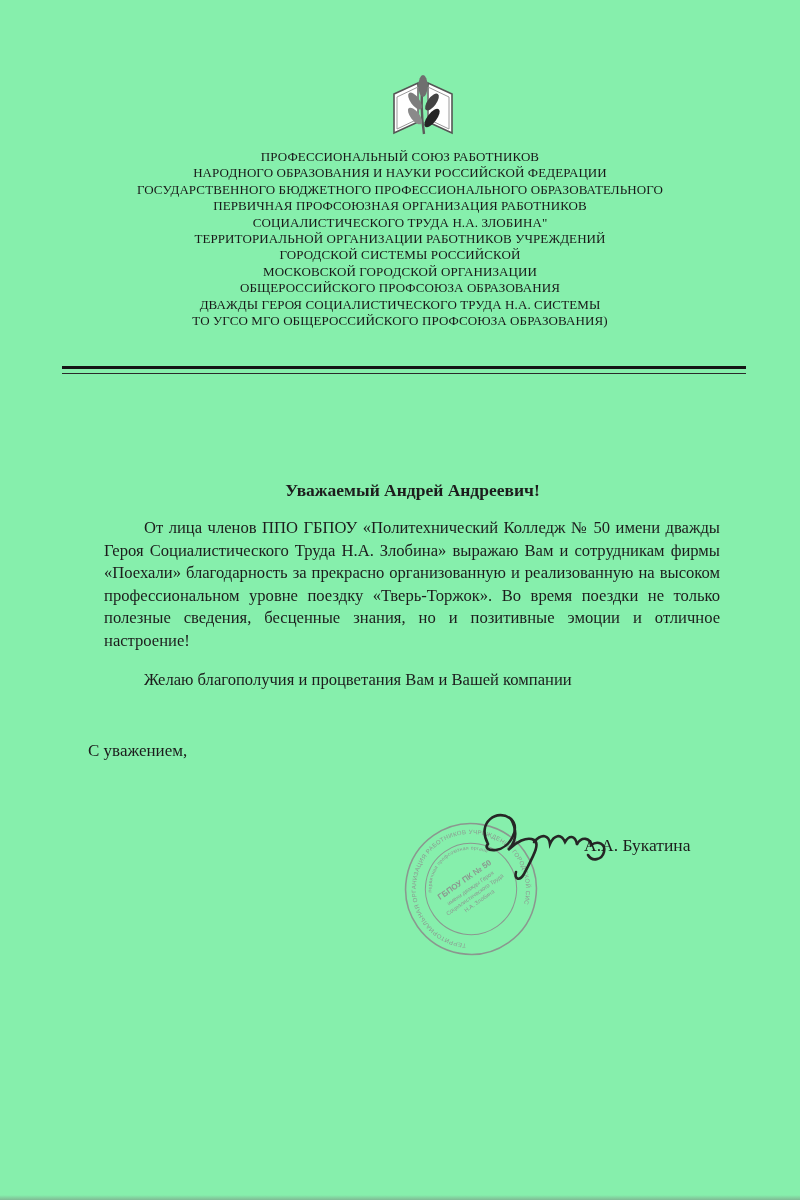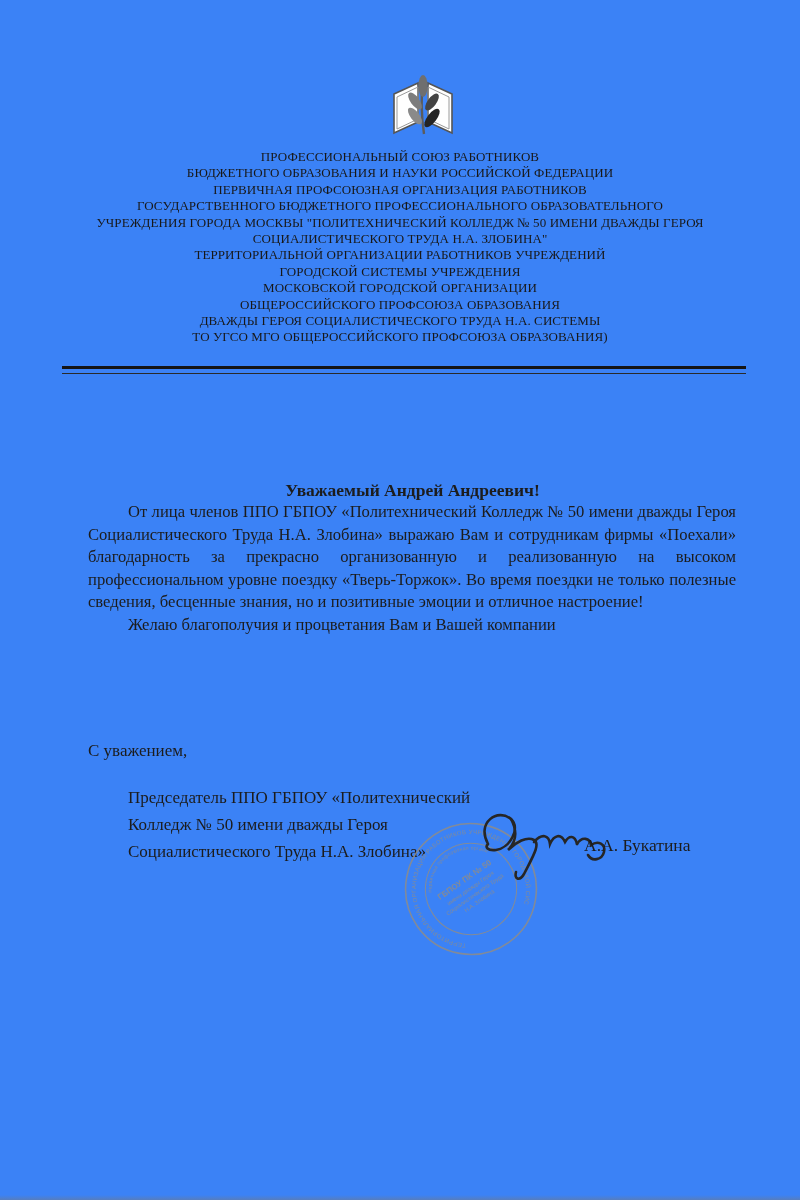--- a/index.html
+++ b/index.html
@@ -1,19 +1,19 @@
 <!DOCTYPE html>
 <html><head>
 <meta charset="utf-8">
 <style>
   html,body{margin:0;padding:0;}
   .page{
     position:relative;
     width:800px;height:1200px;
-    background:#3b82f6;
+    background:#86efac;
     font-family:"Liberation Serif", serif;
     color:#1c1c1c;
     overflow:hidden;
   }
   .page::after{
     content:"";position:absolute;left:0;right:0;bottom:0;height:5px;
     background:linear-gradient(to bottom, rgba(0,0,0,0), rgba(120,120,120,.45));
     pointer-events:none;
   }
   .emblem{position:absolute;left:391px;top:74px;width:64px;height:68px;}
@@ -30,21 +30,21 @@
     border-bottom:1.8px solid #2a2a2a;
   }
   .salutation{
     position:absolute;top:480px;left:85px;width:655px;
     text-align:center;font-weight:bold;font-size:17.5px;
   }
   .body-text{
     position:absolute;top:501px;left:88px;width:648px;
     font-size:16.6px;line-height:22.6px;text-align:justify;
   }
-  .body-text p{margin:0;text-indent:40px;}
+  .body-text p{margin:16px;text-indent:40px;}
   .regards{
     position:absolute;top:741px;left:88px;font-size:17px;
   }
   .sig-block{
     position:absolute;top:784px;left:128px;
     font-size:17px;line-height:27px;
   }
   .sig-name{
     position:absolute;top:835px;left:584px;font-size:17.5px;white-space:nowrap;
   }
@@ -65,49 +65,43 @@
     <path d="M32,4 C30,22 30,40 33,60" fill="none" stroke="#5c5c5c" stroke-width="2.4"></path>
     <ellipse cx="32" cy="12" rx="4.6" ry="11" fill="#6f6f6f"></ellipse>
     <ellipse cx="24" cy="27" rx="4.4" ry="10" fill="#7d7d7d" transform="rotate(-36 24 27)"></ellipse>
     <ellipse cx="41" cy="28" rx="4.4" ry="10" fill="#444444" transform="rotate(36 41 28)"></ellipse>
     <ellipse cx="24" cy="42" rx="4.4" ry="10" fill="#8a8a8a" transform="rotate(-38 24 42)"></ellipse>
     <ellipse cx="41" cy="44" rx="4.6" ry="11" fill="#242424" transform="rotate(38 41 44)"></ellipse>
   </svg>
 
   <div class="letterhead">
     <div>ПРОФЕССИОНАЛЬНЫЙ СОЮЗ РАБОТНИКОВ</div>
-    <div>БЮДЖЕТНОГО ОБРАЗОВАНИЯ И НАУКИ РОССИЙСКОЙ ФЕДЕРАЦИИ</div>
+    <div>НАРОДНОГО ОБРАЗОВАНИЯ И НАУКИ РОССИЙСКОЙ ФЕДЕРАЦИИ</div>
+    <div>ГОСУДАРСТВЕННОГО БЮДЖЕТНОГО ПРОФЕССИОНАЛЬНОГО ОБРАЗОВАТЕЛЬНОГО</div>
     <div>ПЕРВИЧНАЯ ПРОФСОЮЗНАЯ ОРГАНИЗАЦИЯ РАБОТНИКОВ</div>
-    <div>ГОСУДАРСТВЕННОГО БЮДЖЕТНОГО ПРОФЕССИОНАЛЬНОГО ОБРАЗОВАТЕЛЬНОГО</div>
-    <div>УЧРЕЖДЕНИЯ ГОРОДА МОСКВЫ "ПОЛИТЕХНИЧЕСКИЙ КОЛЛЕДЖ № 50 ИМЕНИ ДВАЖДЫ ГЕРОЯ</div>
     <div>СОЦИАЛИСТИЧЕСКОГО ТРУДА Н.А. ЗЛОБИНА"</div>
     <div>ТЕРРИТОРИАЛЬНОЙ ОРГАНИЗАЦИИ РАБОТНИКОВ УЧРЕЖДЕНИЙ</div>
-    <div>ГОРОДСКОЙ СИСТЕМЫ УЧРЕЖДЕНИЯ</div>
+    <div>ГОРОДСКОЙ СИСТЕМЫ РОССИЙСКОЙ</div>
     <div>МОСКОВСКОЙ ГОРОДСКОЙ ОРГАНИЗАЦИИ</div>
     <div>ОБЩЕРОССИЙСКОГО ПРОФСОЮЗА ОБРАЗОВАНИЯ</div>
     <div>ДВАЖДЫ ГЕРОЯ СОЦИАЛИСТИЧЕСКОГО ТРУДА Н.А. СИСТЕМЫ</div>
     <div>ТО УГСО МГО ОБЩЕРОССИЙСКОГО ПРОФСОЮЗА ОБРАЗОВАНИЯ)</div>
   </div>
 
   <div class="rule"></div>
 
   <div class="salutation">Уважаемый Андрей Андреевич!</div>
 
   <div class="body-text">
     <p>От лица членов ППО ГБПОУ «Политехнический Колледж № 50 имени дважды Героя Социалистического Труда Н.А. Злобина» выражаю Вам и сотрудникам фирмы «Поехали» благодарность за прекрасно организованную и реализованную на высоком профессиональном уровне поездку «Тверь-Торжок». Во время поездки не только полезные сведения, бесценные знания, но и позитивные эмоции и отличное настроение!</p>
     <p>Желаю благополучия и процветания Вам и Вашей компании</p>
   </div>
 
   <div class="regards">С уважением,</div>
 
-  <div class="sig-block">
-    <div>Председатель ППО ГБПОУ «Политехнический</div>
-    <div>Колледж № 50 имени дважды Героя</div>
-    <div>Социалистического Труда Н.А. Злобина»</div>
-  </div>
 
   <svg class="stamp" viewBox="0 0 200 200">
     <g transform="rotate(-35 100 100)" stroke="none">
       <circle cx="100" cy="100" r="76" fill="none" stroke="#8c8c8c" stroke-width="1.8"></circle>
       <circle cx="100" cy="100" r="53" fill="none" stroke="#8c8c8c" stroke-width="1.2"></circle>
       <defs>
         <path id="outerArc" d="M 58.9,149 A 64,64 0 1 1 141.1,149" fill="none"></path>
         <path id="innerArc" d="M 60.2,77 A 46,46 0 0 1 139.8,77" fill="none"></path>
       </defs>
       <text font-size="7" letter-spacing="0.4">

